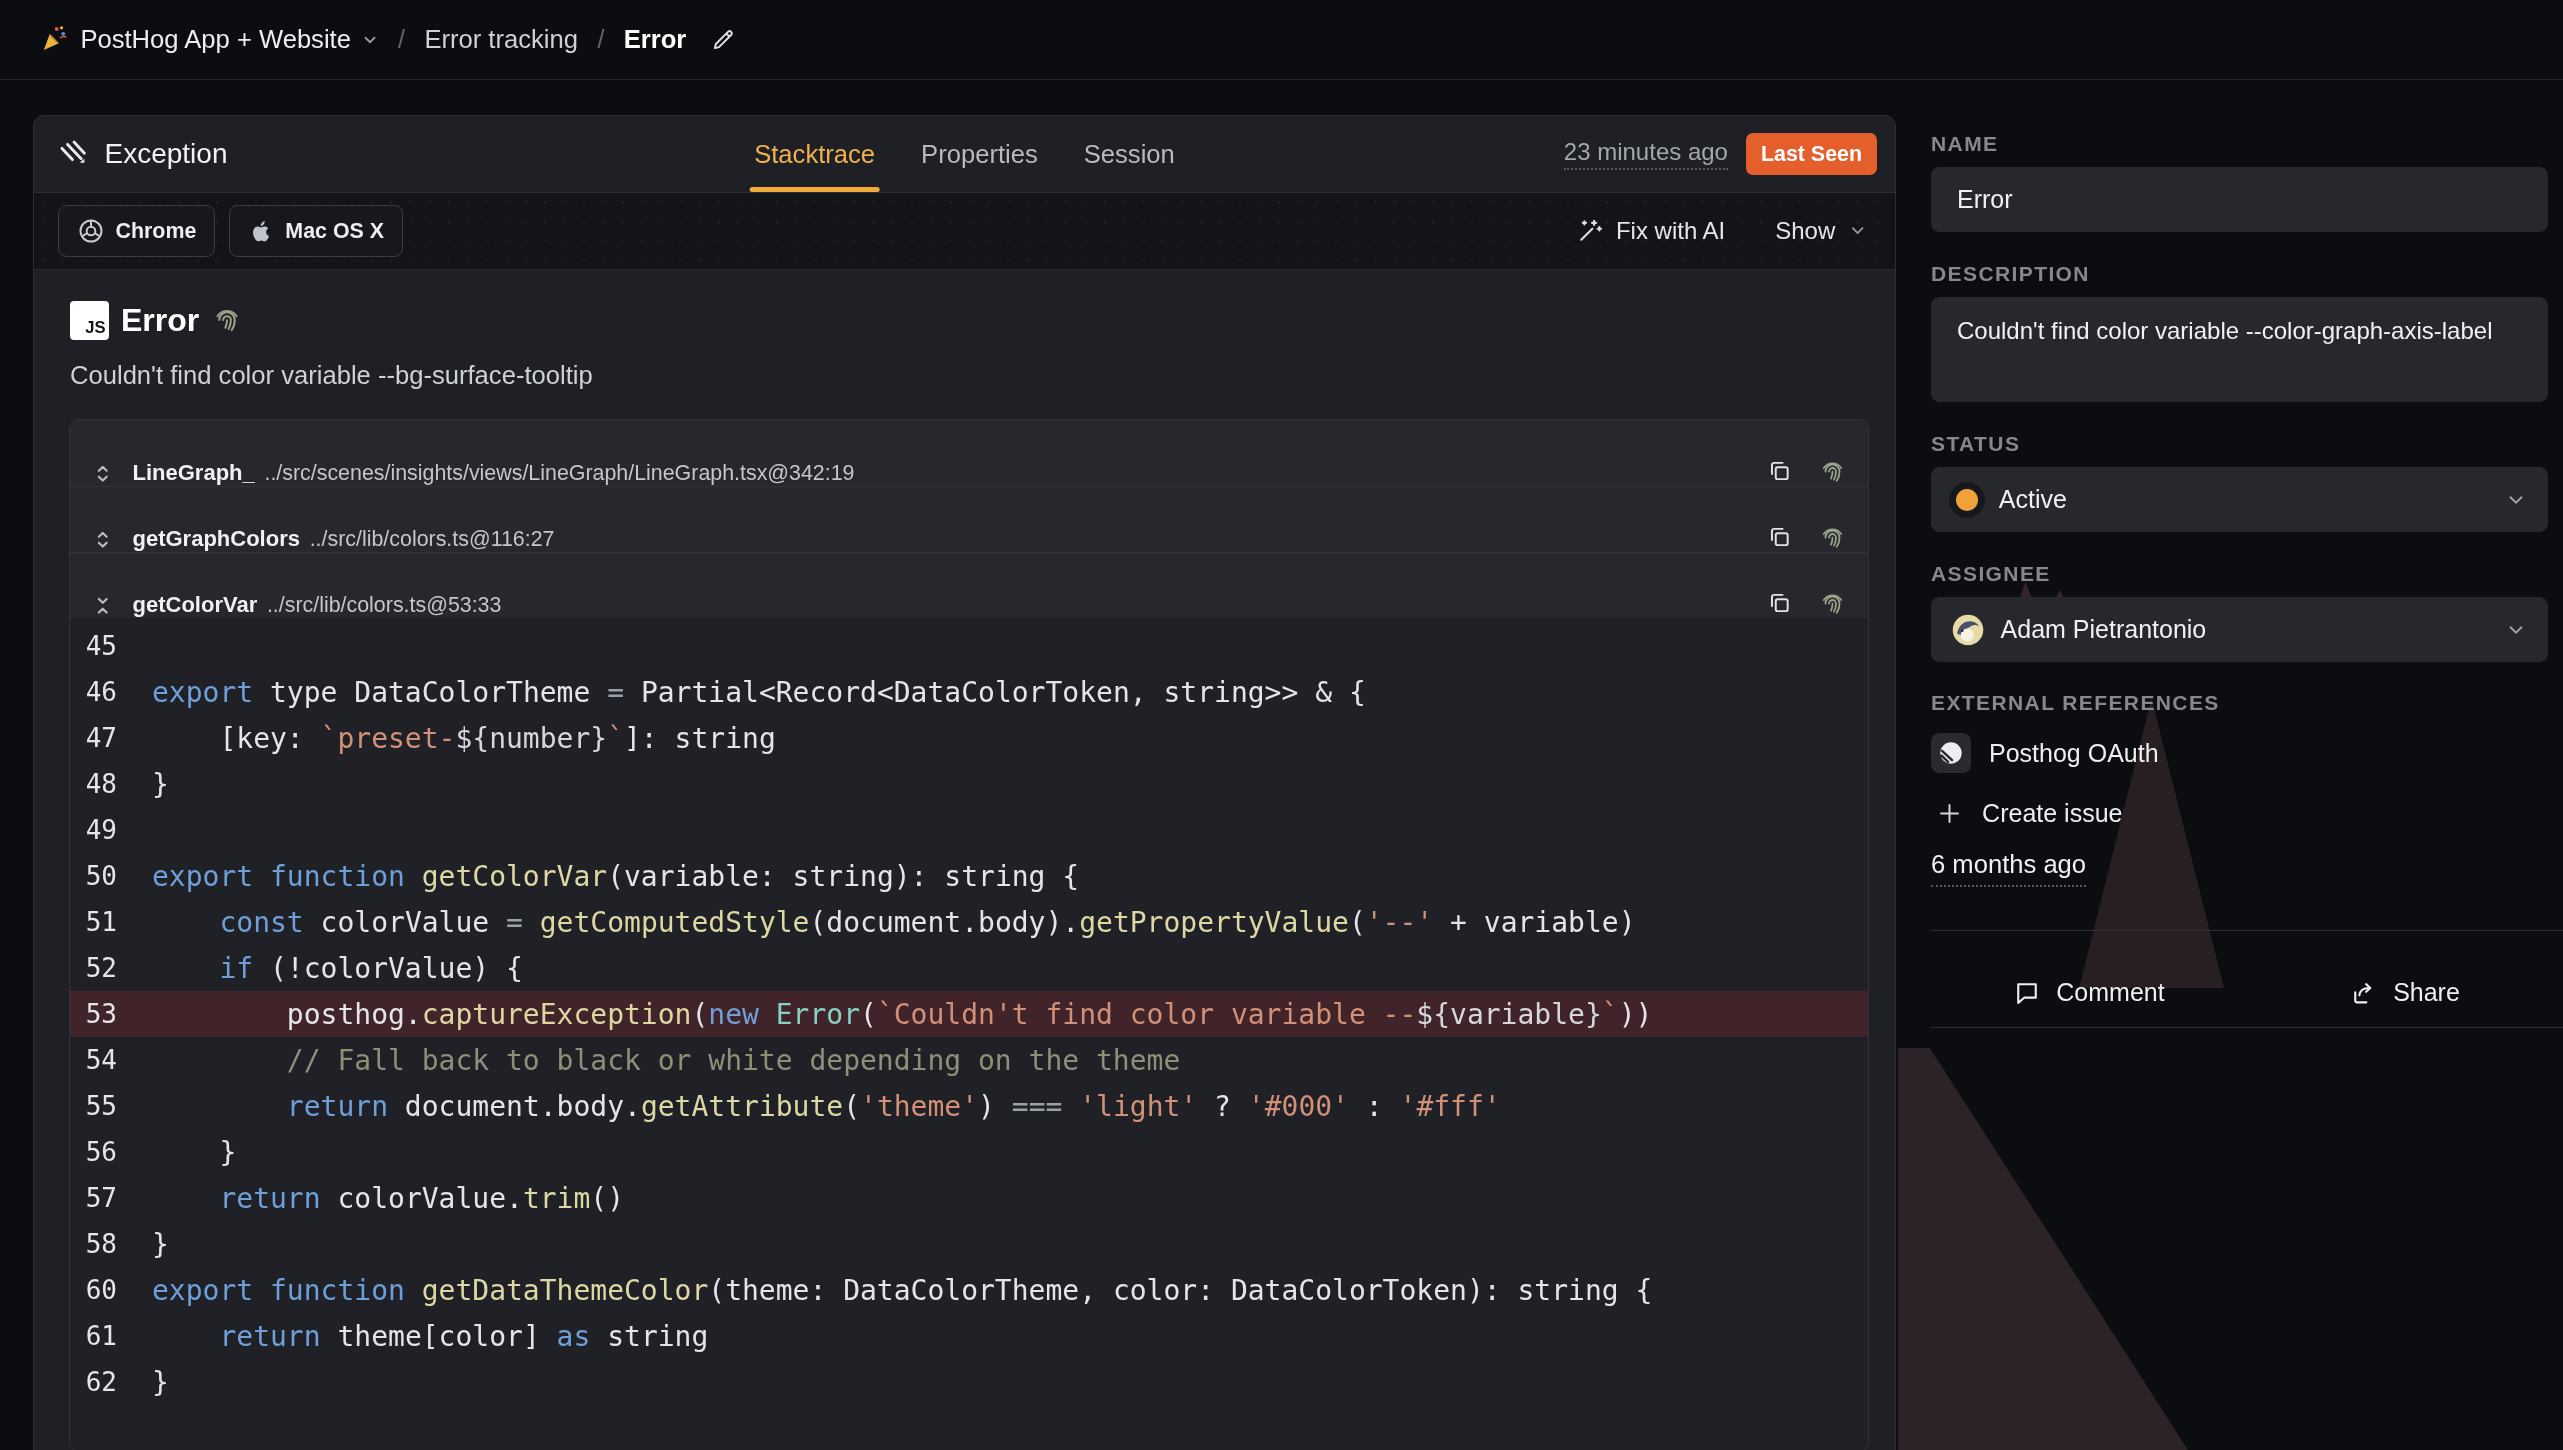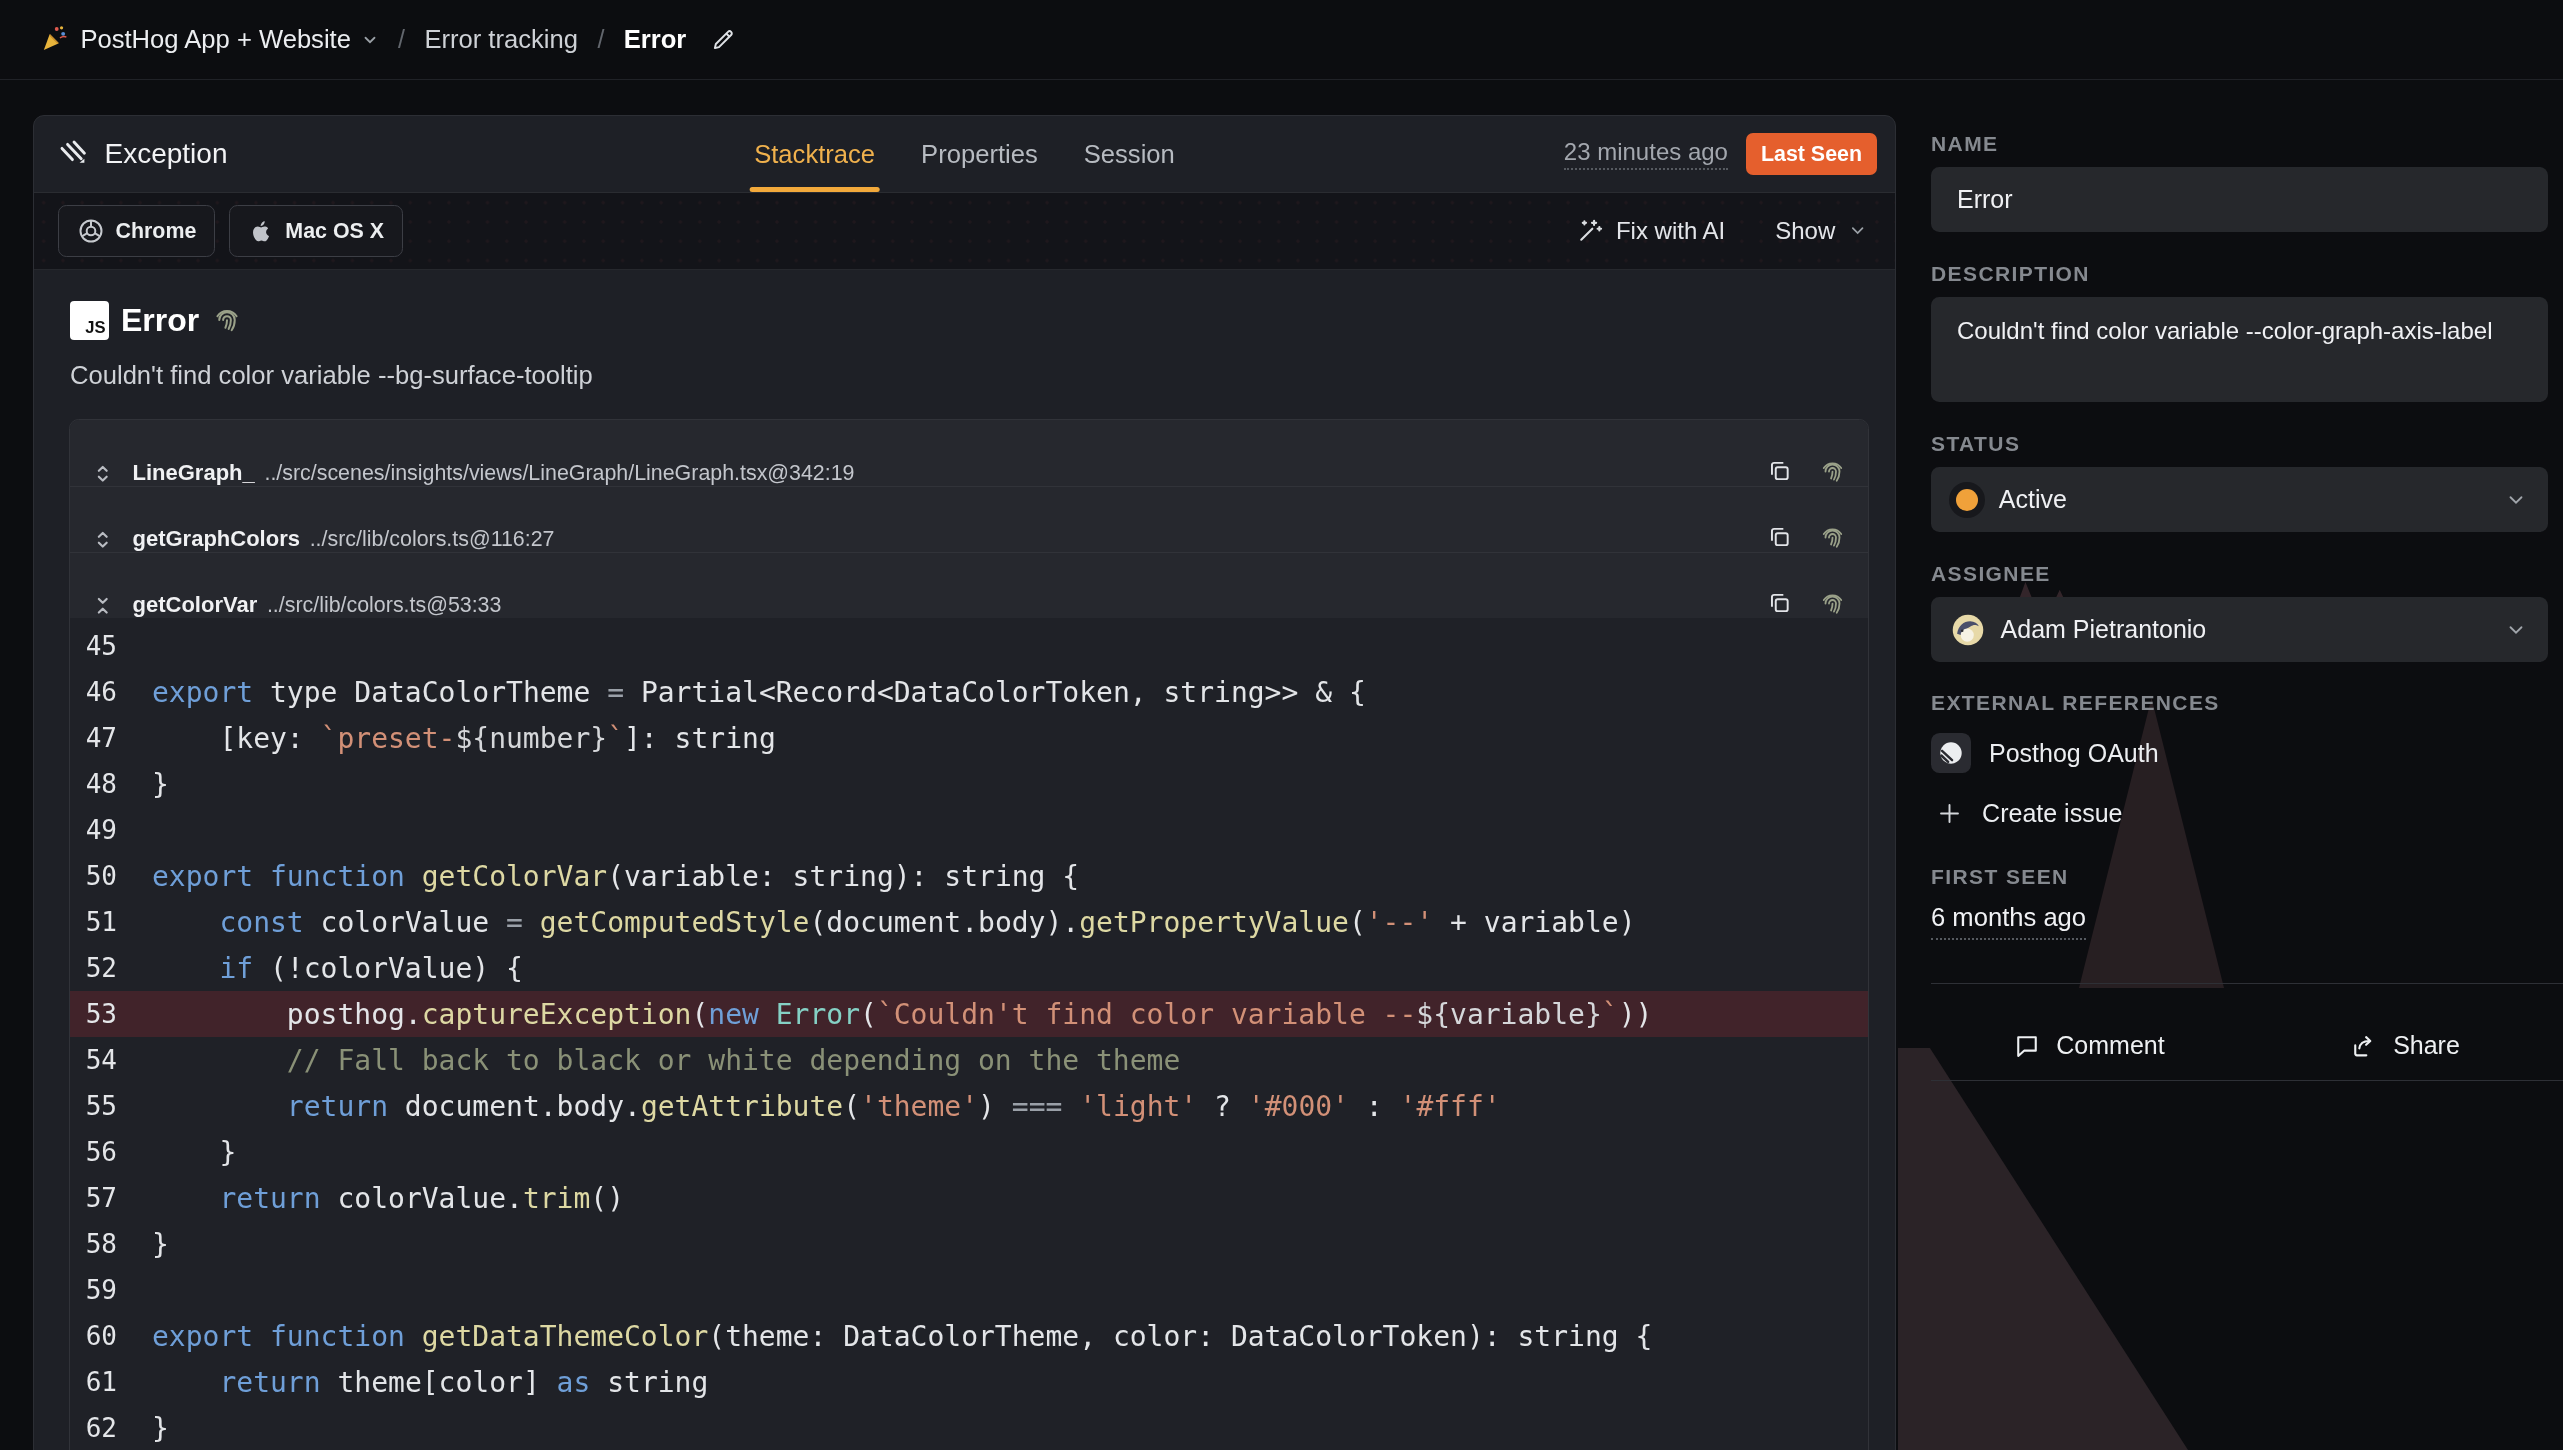--- a/index.html
+++ b/index.html
@@ -356,24 +356,20 @@
           </div>
           <div class="code-line">
             <span class="ln">57</span>
             <span class="code-text"><span class="tk-txt">    </span><span class="tk-kw">return</span><span class="tk-txt"> colorValue.</span><span class="tk-fn">trim</span><span class="tk-txt">()</span></span>
           </div>
           <div class="code-line">
             <span class="ln">58</span>
             <span class="code-text"><span class="tk-txt">}</span></span>
           </div>
           <div class="code-line">
-            <span class="ln">59</span>
-            <span class="code-text"></span>
-          </div>
-          <div class="code-line">
             <span class="ln">60</span>
             <span class="code-text"><span class="tk-kw">export function </span><span class="tk-fn">getDataThemeColor</span><span class="tk-txt">(theme: DataColorTheme, color: DataColorToken): string {</span></span>
           </div>
           <div class="code-line">
             <span class="ln">61</span>
             <span class="code-text"><span class="tk-txt">    </span><span class="tk-kw">return</span><span class="tk-txt"> theme[color] </span><span class="tk-kw">as</span><span class="tk-txt"> string</span></span>
           </div>
           <div class="code-line">
             <span class="ln">62</span>
             <span class="code-text"><span class="tk-txt">}</span></span>
@@ -440,21 +436,20 @@
     </div>
   <div class="create-row">
     <span>
         <svg width="29" height="29" viewBox="0 0 24 24" fill="none" stroke="#d3d6da" stroke-width="1.6" stroke-linecap="round">
           <path d="M12 5v14M5 12h14"></path>
         </svg>
       </span>
     <span class="ref-label">Create issue</span>
   </div>
 
-  <div class="side-label mt-ext">FIRST SEEN</div>
   <span class="first-seen-val">6 months ago</span>
 
   <div class="side-footer">
     <span class="footer-btn">
       <span>
           <svg width="28" height="28" viewBox="0 0 24 24" fill="none" stroke="#eef0f2" stroke-width="1.8" stroke-linejoin="round">
             <path d="M4.5 4.5h15v11.5h-10l-5 4.5v-16z"></path>
           </svg>
         </span>
       <span>Comment</span>

